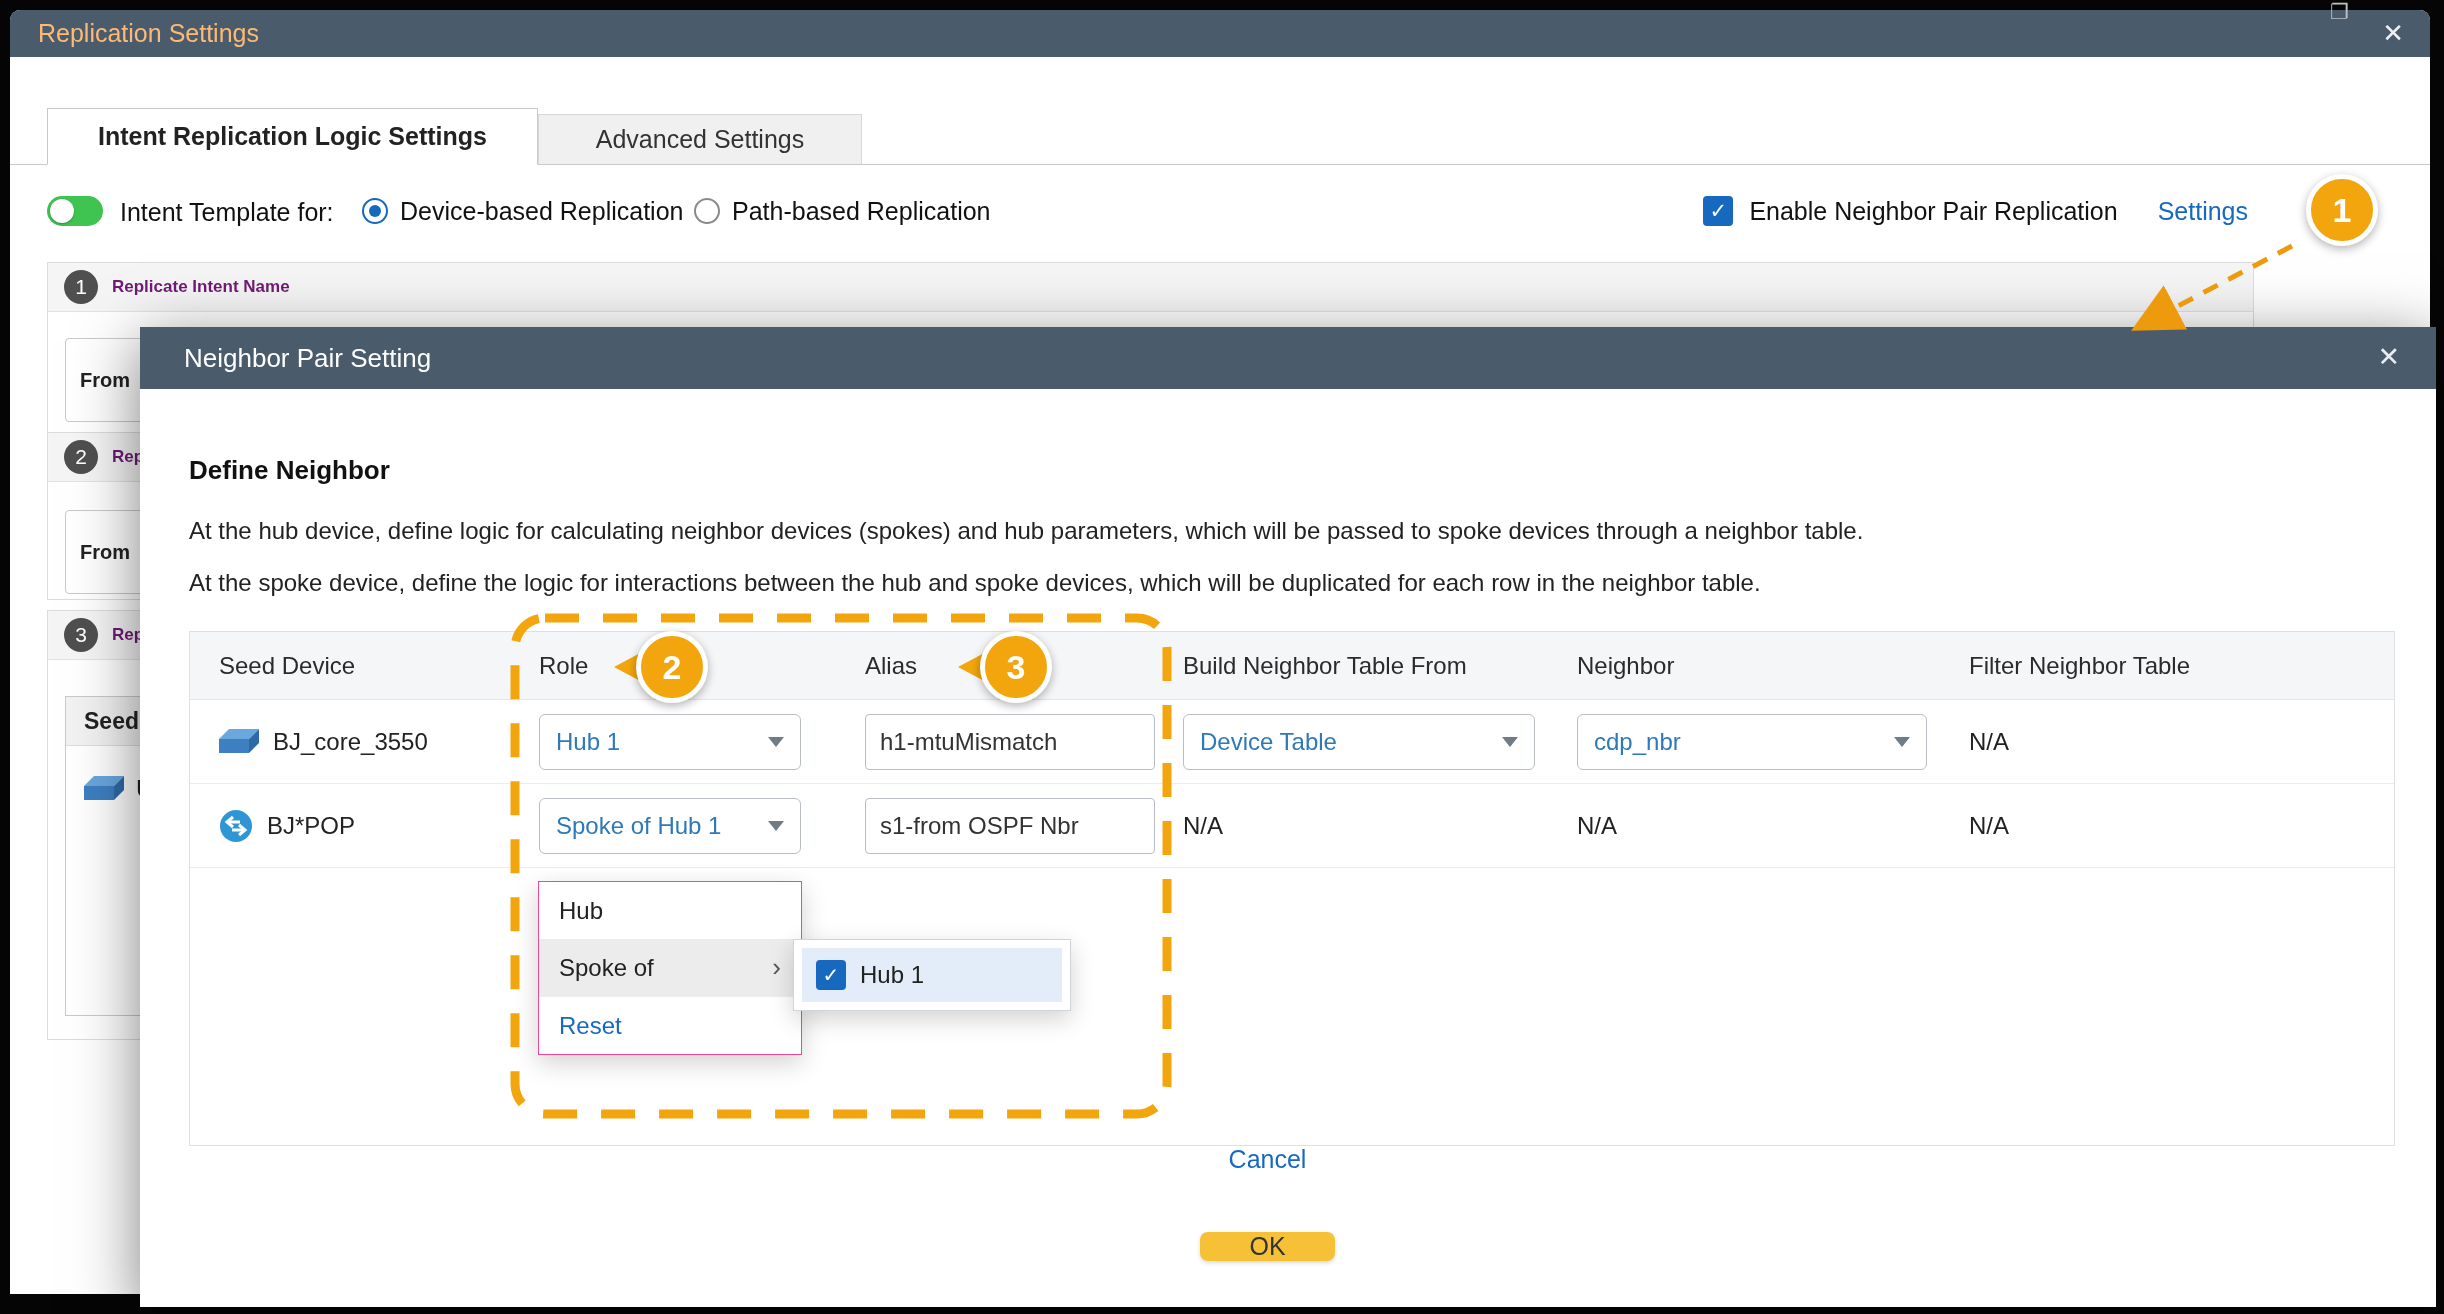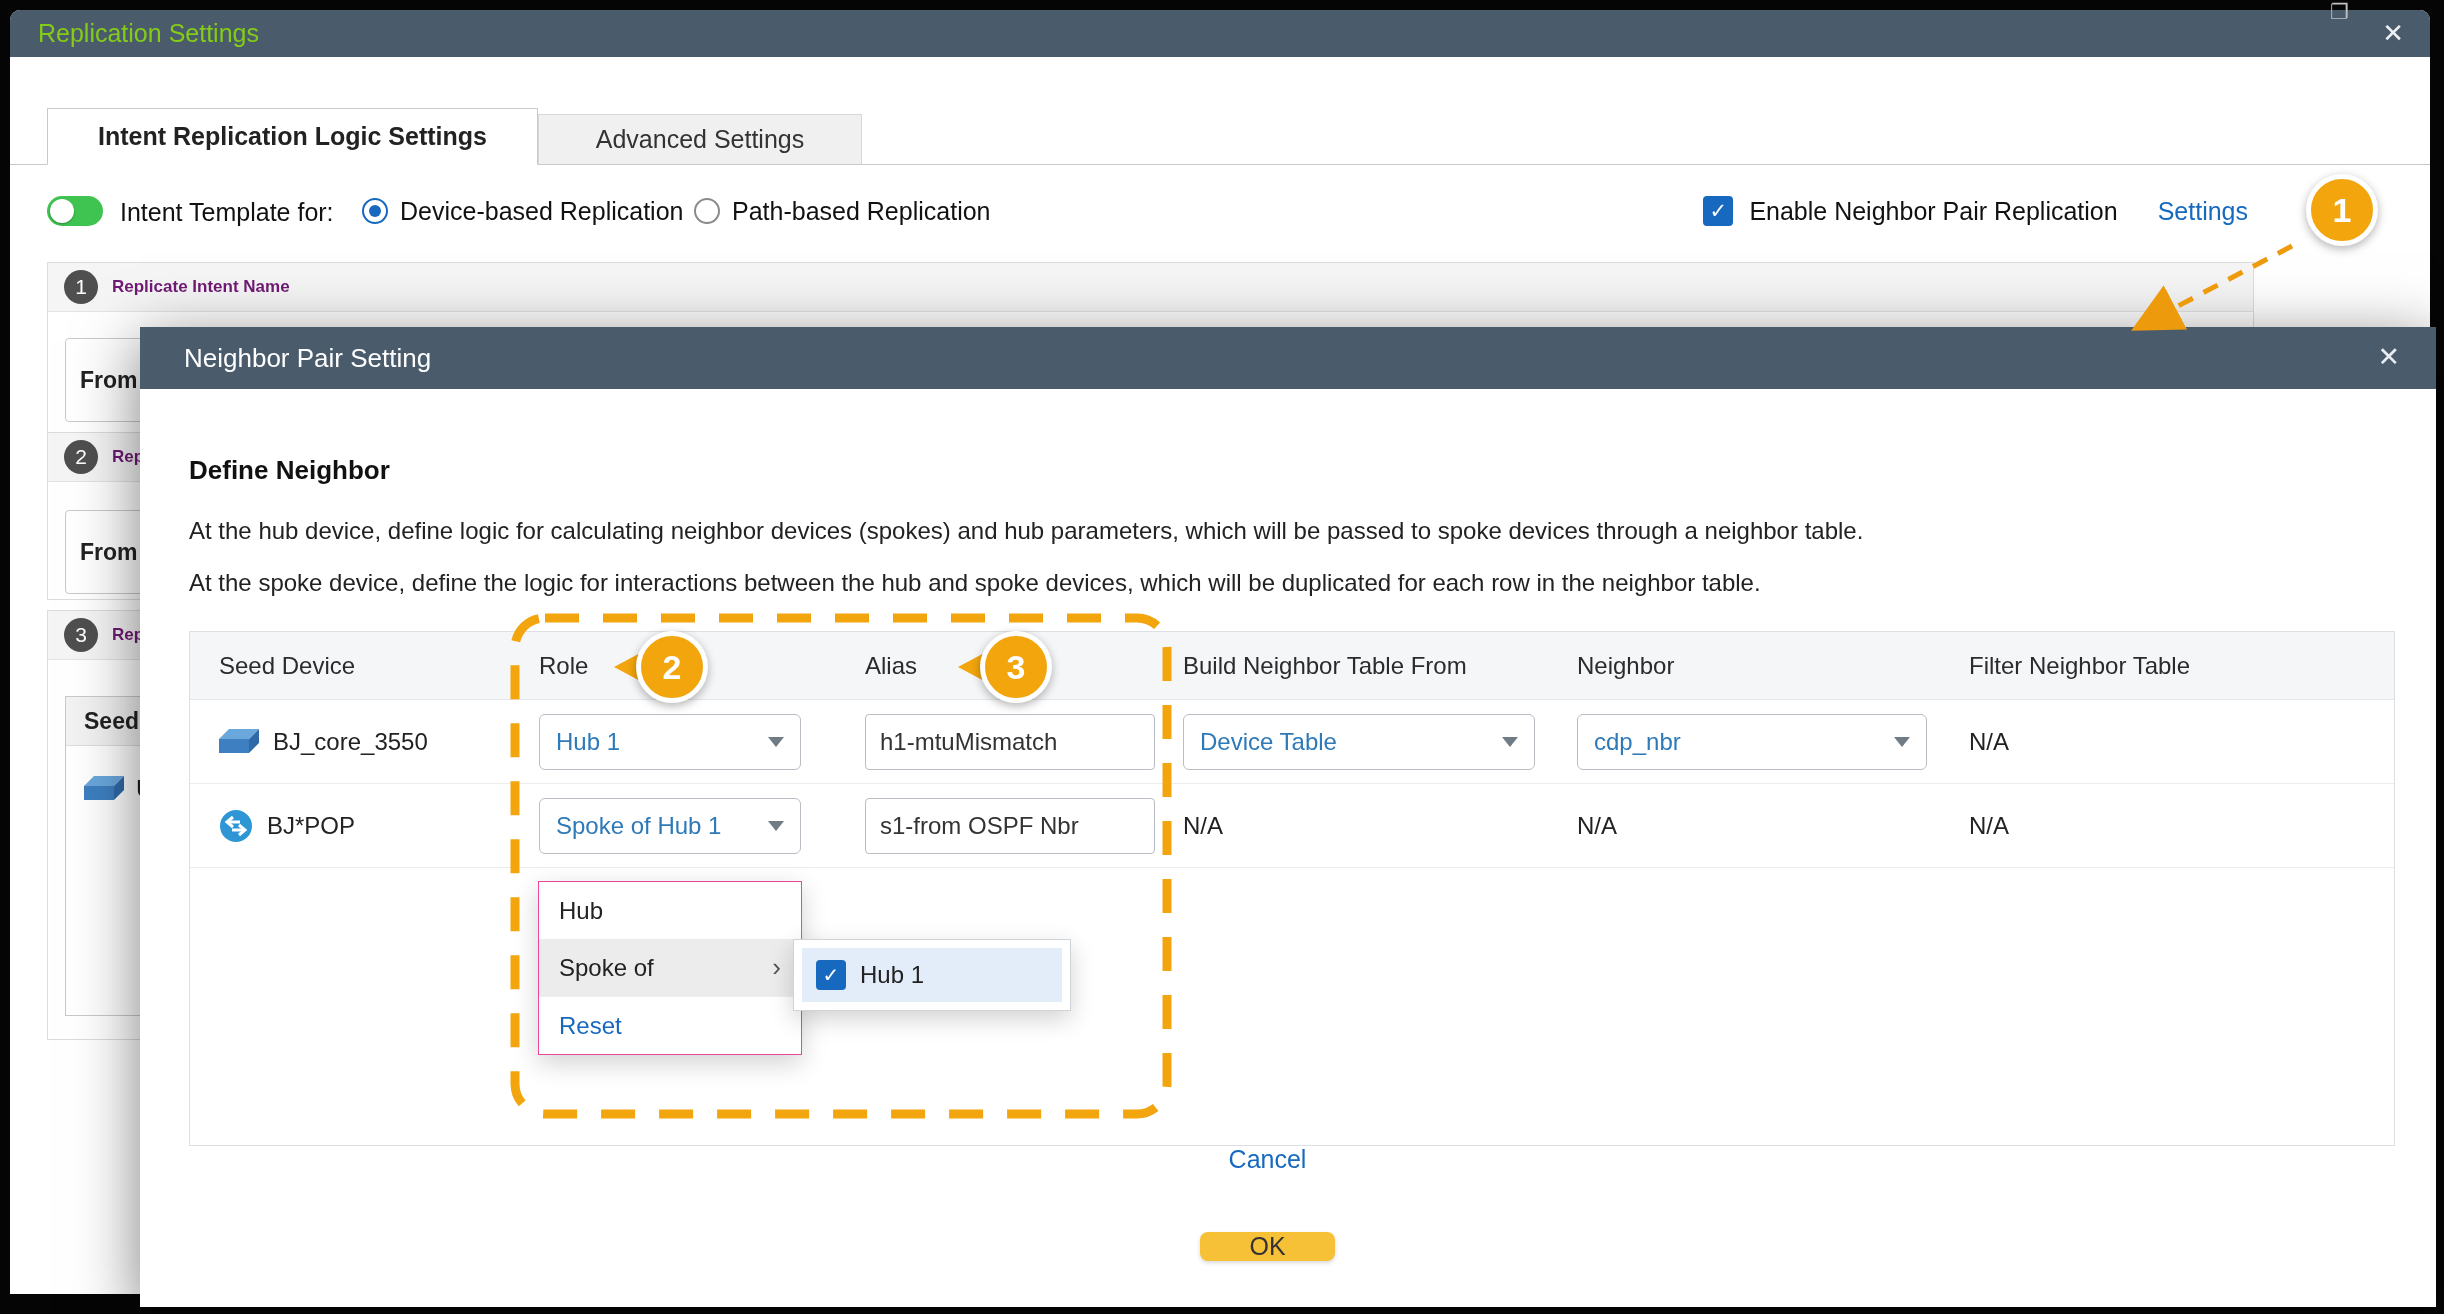--- a/index.html
+++ b/index.html
@@ -1,20 +1,20 @@
 <!DOCTYPE html>
 <html><head>
 <meta charset="utf-8">
 <style>
   html,body{margin:0;padding:0;background:#000;}
   #stage{position:relative;width:2444px;height:1314px;background:#050505;font-family:"Liberation Sans",sans-serif;overflow:hidden;}
 
   
   .main-dialog{position:absolute;left:10px;top:10px;width:2420px;height:1284px;background:#fff;border-radius:10px 10px 0 0;}
-  .main-header{position:absolute;left:0;top:0;width:100%;height:47px;background:#4A5B6C;border-radius:10px 10px 0 0;display:flex;align-items:center;padding:16px 28px;box-sizing:border-box;color:#84cc16;font-size:25px;}
+  .main-header{position:absolute;left:0;top:0;width:100%;height:47px;background:#4A5B6C;border-radius:10px 10px 0 0;display:flex;align-items:center;padding:16px 28px;box-sizing:border-box;color:#fdba74;font-size:25px;}
   .main-close{position:absolute;right:26px;top:8px;font-size:26px;color:#edf1f4;cursor:pointer;}
 
   .tab{position:absolute;display:flex;align-items:center;justify-content:center;font-size:25px;color:#222;box-sizing:border-box;cursor:pointer;}
   .tab-underline{position:absolute;left:0;top:154px;width:100%;height:1px;background:#c9c9c9;}
   .tab-active{left:37px;top:98px;width:491px;height:57px;background:#fff;border:1px solid #c9c9c9;border-bottom:1px solid #fff;font-weight:bold;z-index:2;}
   .tab-inactive{left:528px;top:104px;width:324px;height:50px;background:#f0f0f0;border:1px solid #d8d8d8;border-bottom:none;color:#333;}
 
   .toggle{position:absolute;left:37px;top:186px;width:56px;height:30px;background:#3FC351;border-radius:15px;cursor:pointer;}
   .toggle-knob{position:absolute;left:3px;top:3px;width:24px;height:24px;background:#fff;border-radius:50%;box-shadow:0 1px 2px rgba(0,0,0,.3);}
   .toolbar-label{position:absolute;left:110px;top:188px;font-size:25px;color:#111;line-height:28px;}
@@ -31,21 +31,21 @@
   .settings-link{font-size:25px;color:#1769C0;margin-left:24px;cursor:pointer;}
 
   
   .sec{position:absolute;left:37px;width:2207px;background:#fff;border:1px solid #dcdcdc;box-sizing:border-box;}
   #sec1{top:252px;height:250px;} #sec2{top:422px;height:168px;} #sec3{top:600px;height:430px;}
   .sec-head{height:48px;background:#f5f5f5;border-bottom:1px solid #e3e3e3;display:flex;align-items:center;gap:14px;padding-left:16px;}
   .sec-num{width:34px;height:34px;border-radius:50%;background:#4f4f4f;color:#fff;font-size:21px;display:flex;align-items:center;justify-content:center;flex:0 0 34px;}
   .sec-title{font-size:17px;font-weight:bold;color:#701a75;white-space:nowrap;}
   .from-box{position:absolute;left:55px;width:560px;height:84px;border:1px solid #c9c9c9;border-radius:4px;background:#fff;display:flex;align-items:center;padding-left:14px;box-sizing:border-box;}
   #from1{top:328px;} #from2{top:500px;}
-  .from-label{font-size:23px;font-weight:bold;color:#222;}
+  .from-label{font-size:20px;font-weight:bold;color:#222;}
   #seedbox{position:absolute;left:55px;top:686px;width:760px;height:320px;border:1px solid #c9c9c9;box-sizing:border-box;background:#fff;}
   .seed-head{height:48px;background:#f2f2f2;border-bottom:1px solid #ddd;display:flex;align-items:center;padding-left:18px;font-size:23px;font-weight:bold;color:#222;}
   .seed-item{display:flex;align-items:center;gap:12px;padding:28px 0 0 18px;font-size:24px;color:#222;cursor:pointer;}
 
   
   .nb-modal{position:absolute;left:140px;top:327px;width:2296px;height:980px;background:#fff;z-index:40;box-shadow:0 14px 60px rgba(0,0,0,.5);}
   .nb-header{height:62px;background:#4A5B6C;display:flex;align-items:center;padding:0 44px;color:#fff;font-size:26px;}
   .nb-close{position:absolute;right:36px;top:14px;font-size:27px;color:#e9edf1;cursor:pointer;}
   .define-title{position:absolute;left:49px;top:128px;font-size:26px;font-weight:bold;color:#111;}
   .desc{position:absolute;left:49px;font-size:24px;color:#222;white-space:nowrap;}

